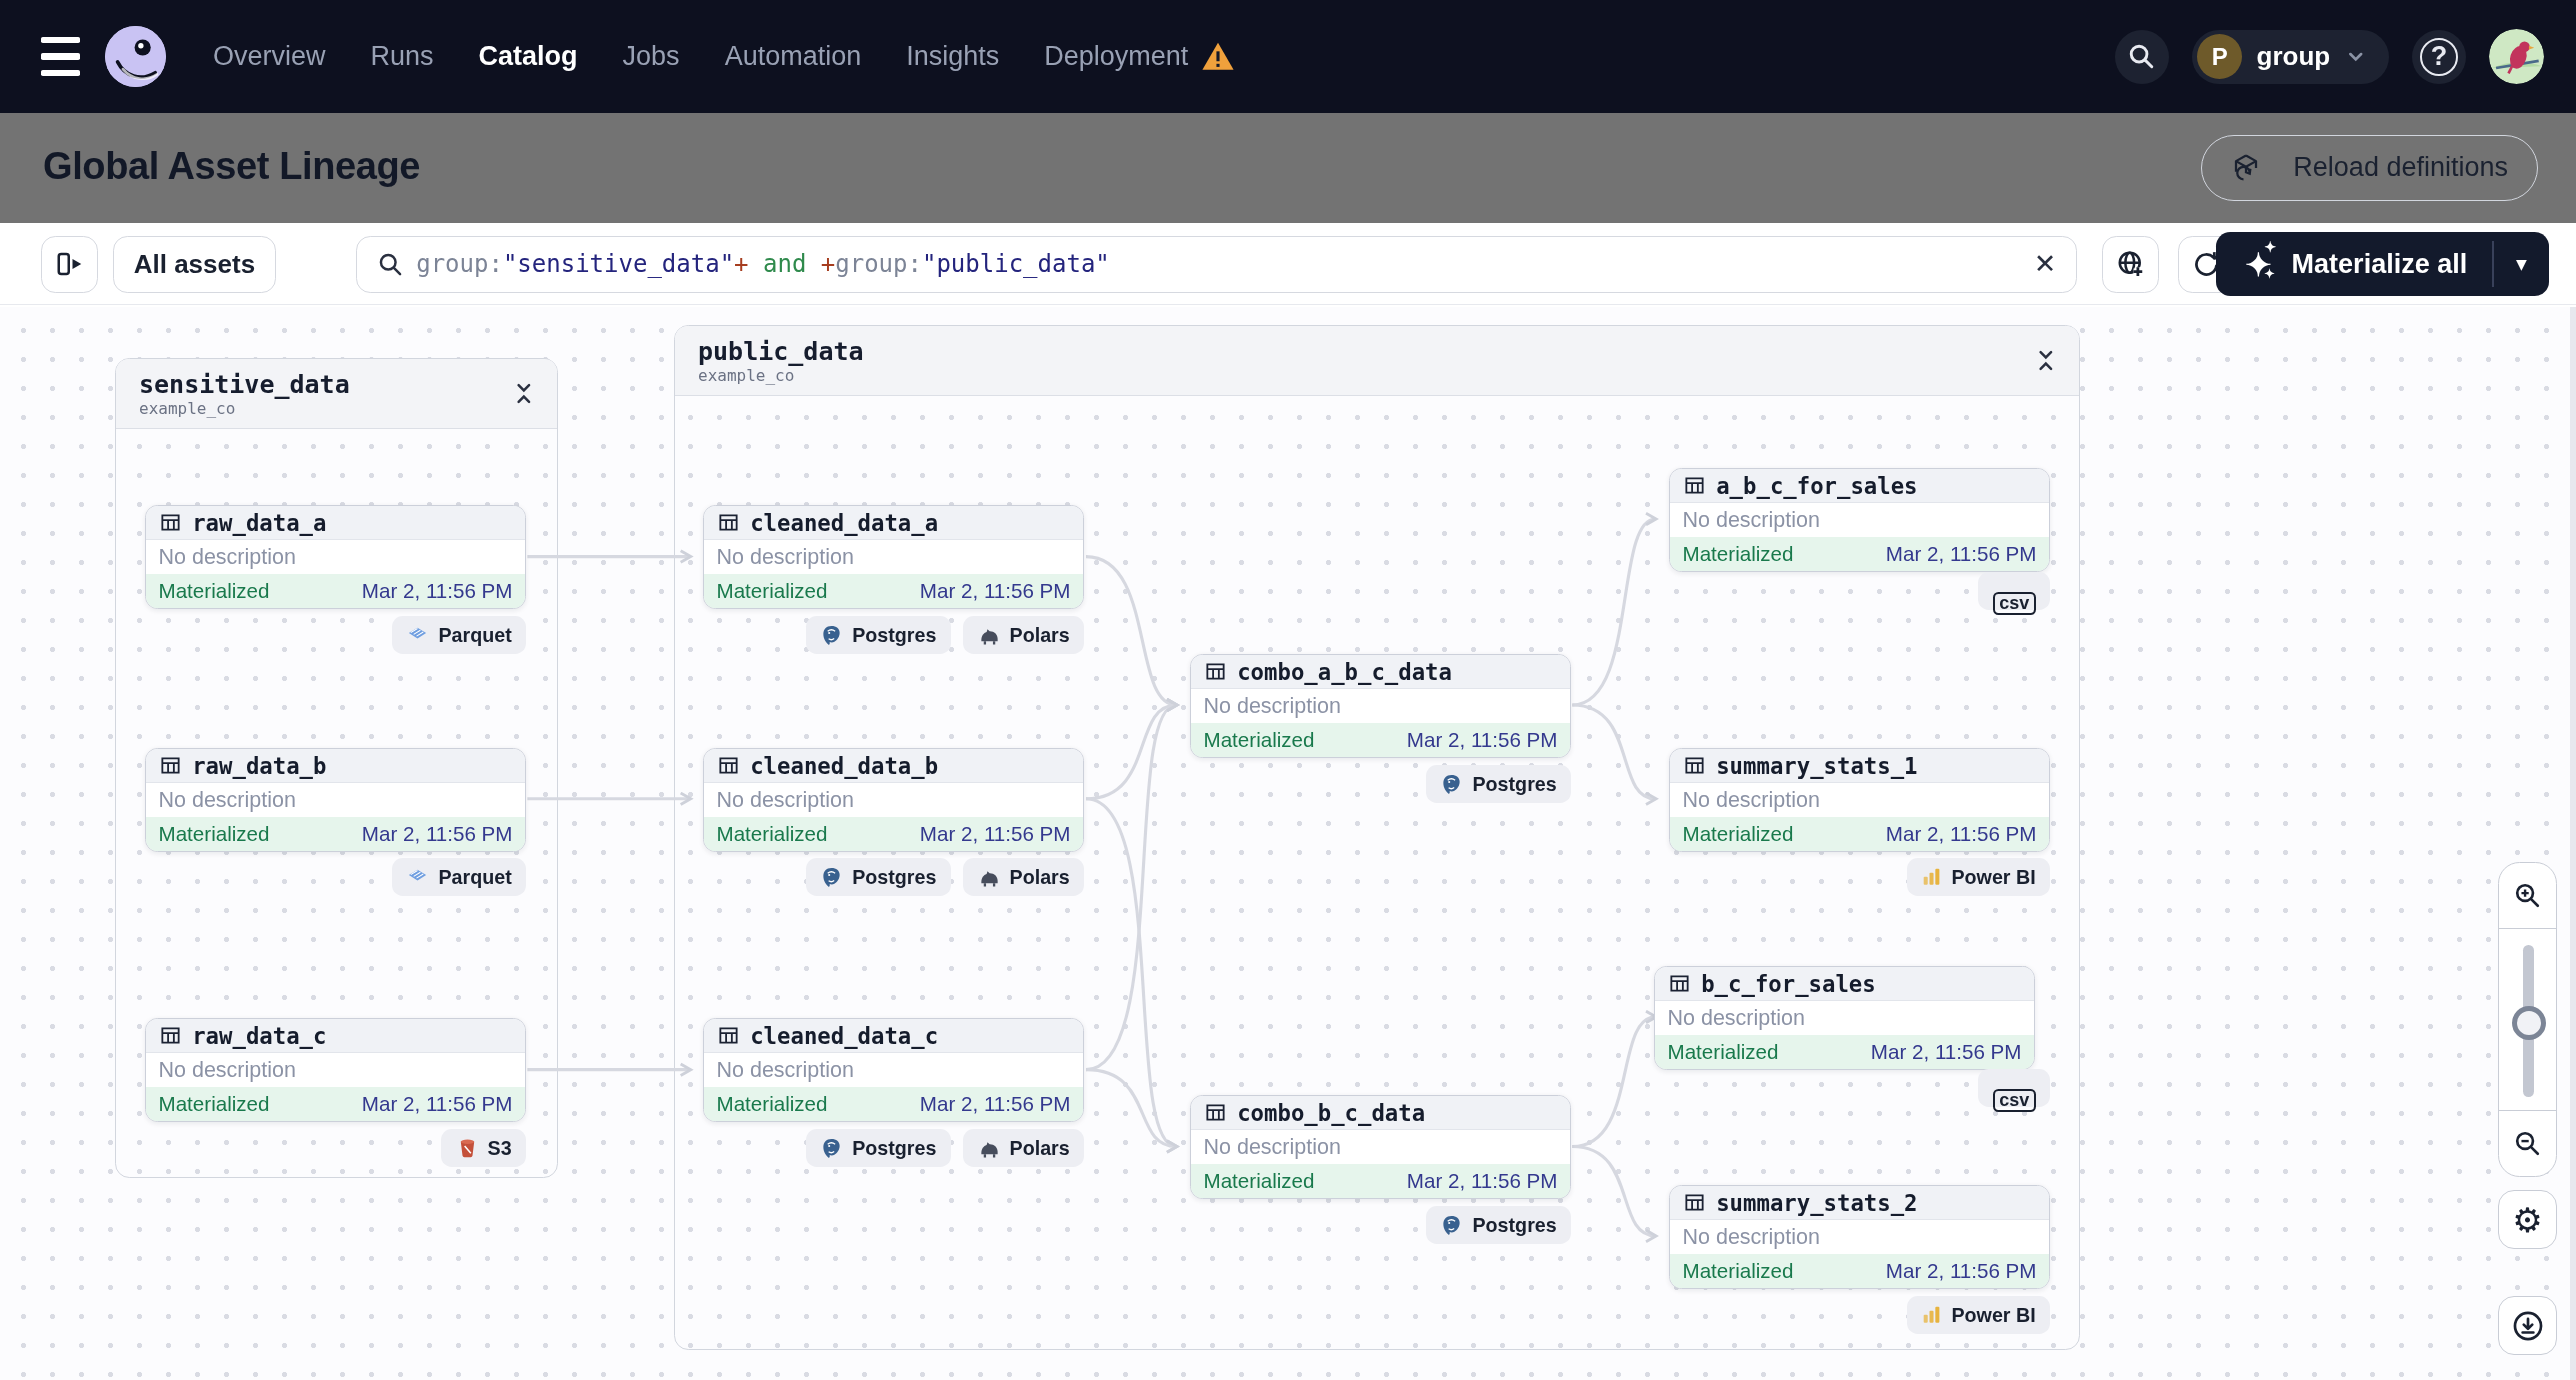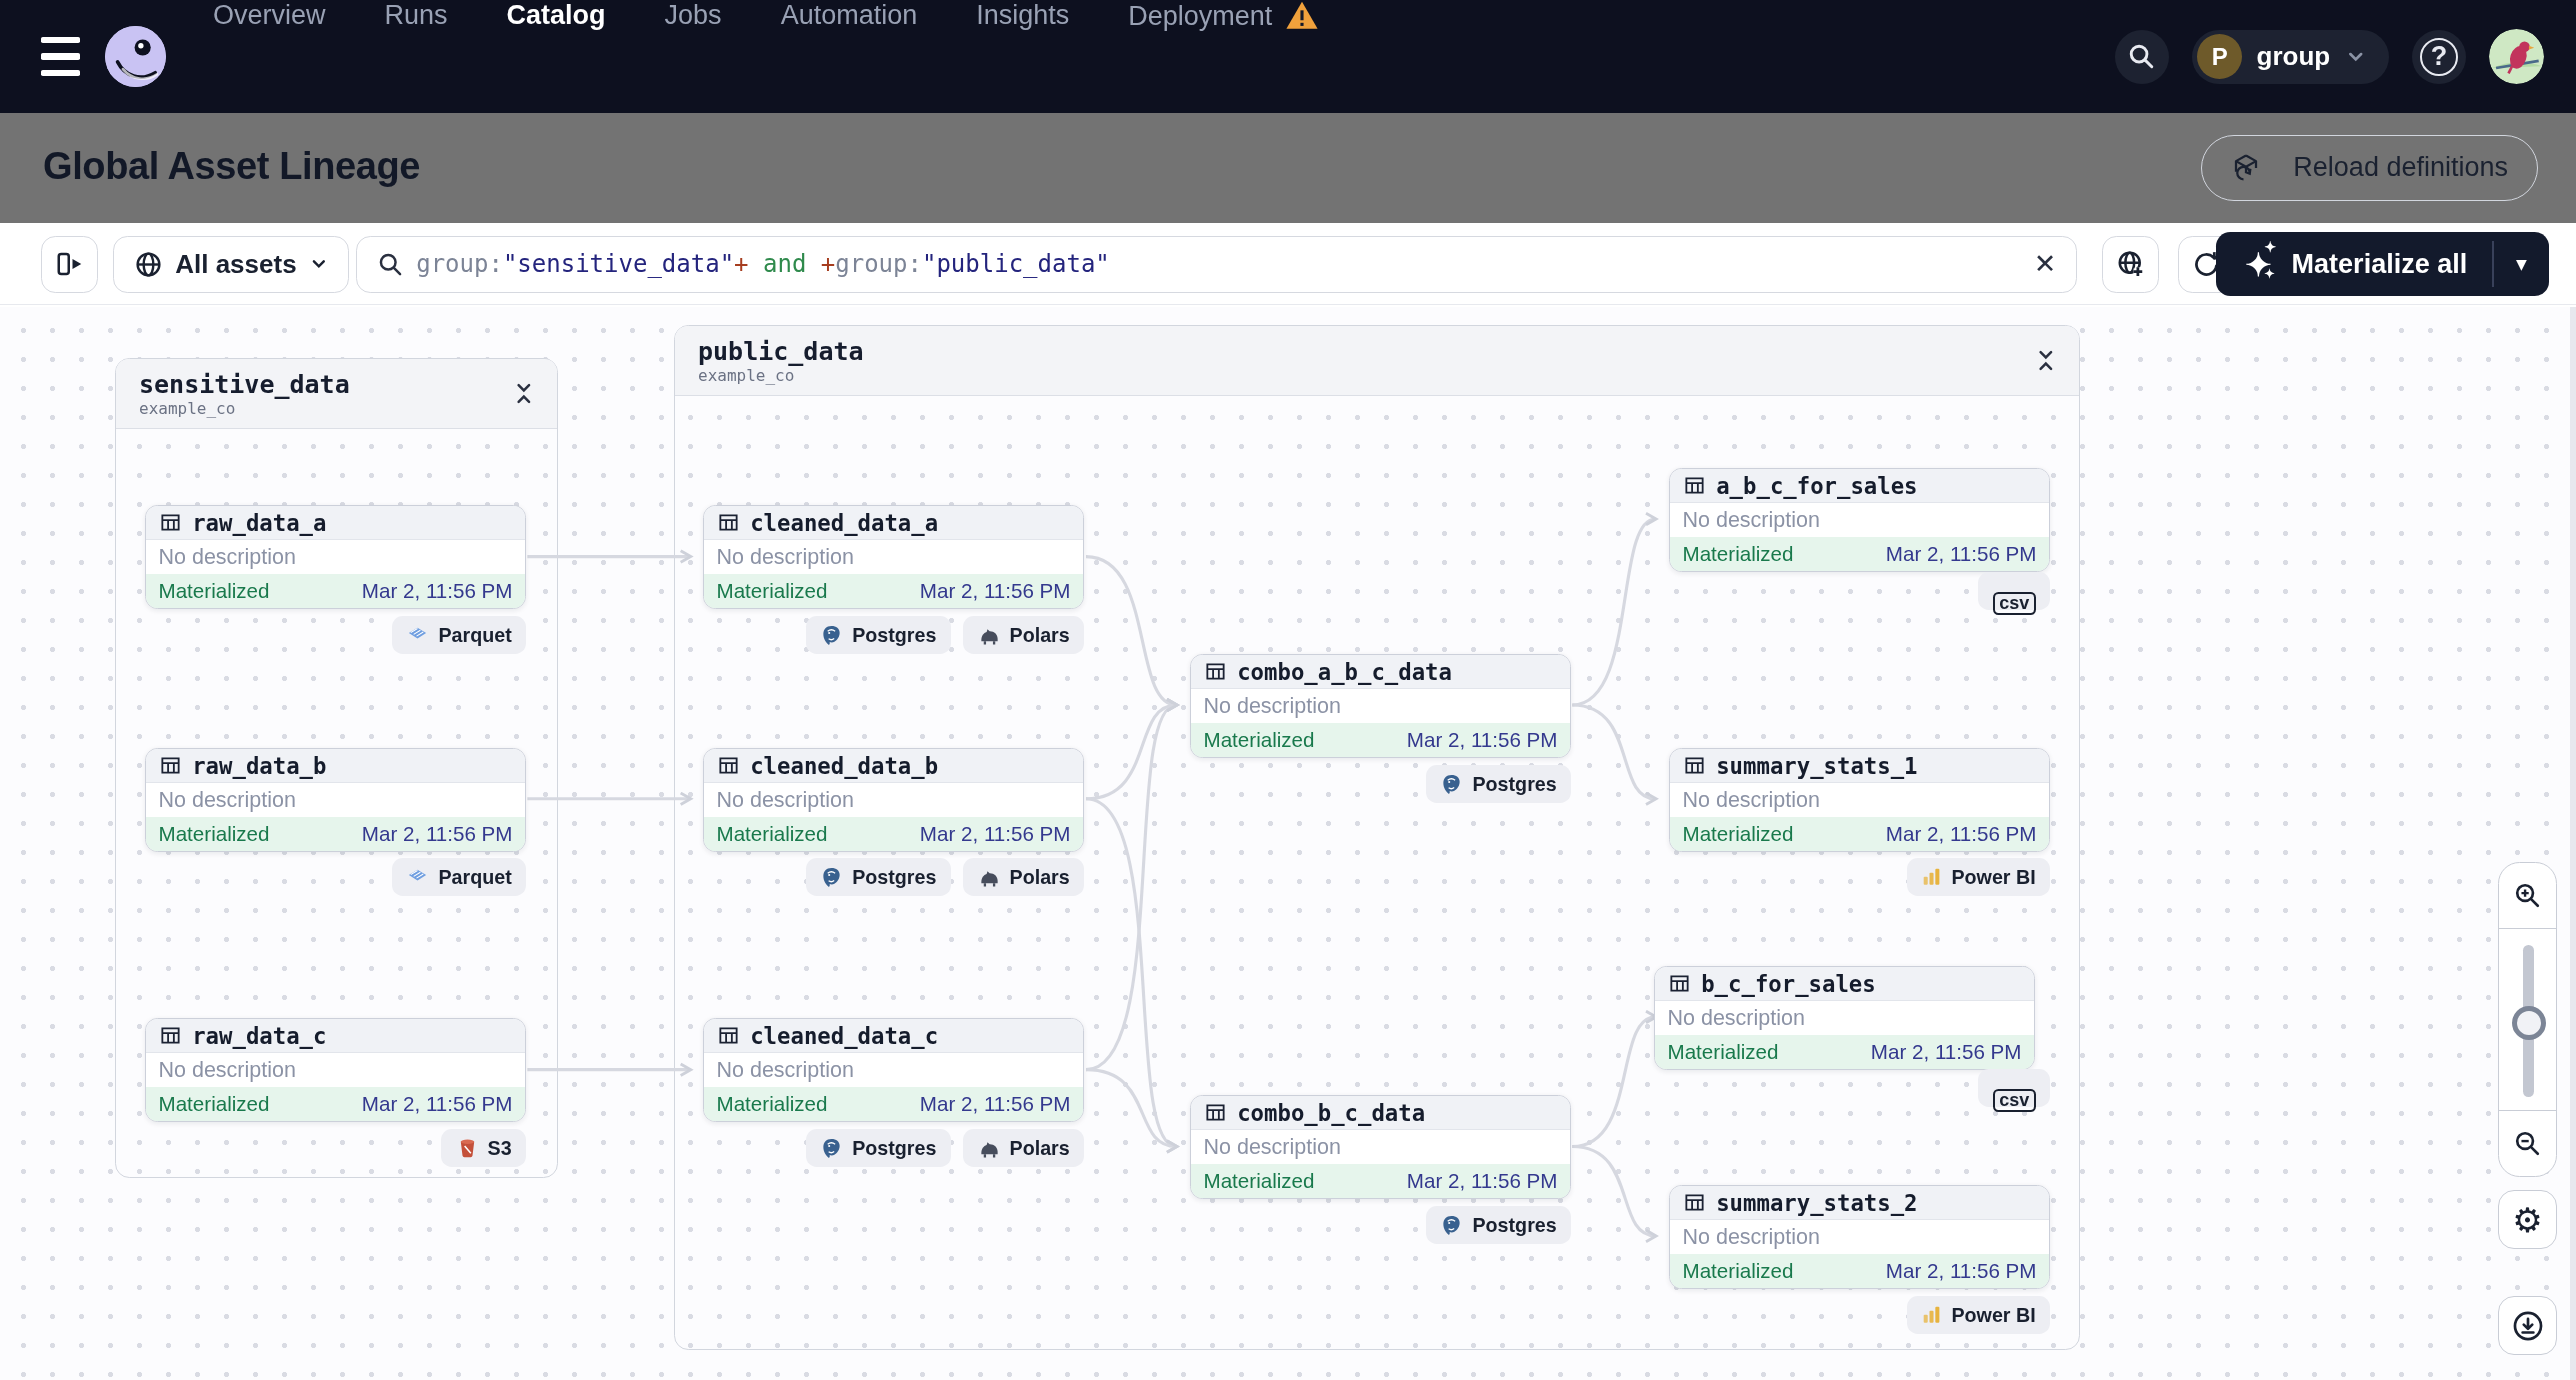--- a/index.html
+++ b/index.html
@@ -4,40 +4,40 @@
 <style>
   * { box-sizing: border-box; margin: 0; padding: 0; }
   body { font-family: "Liberation Sans", sans-serif; background: #fff; }
   .page { position: relative; width: 2576px; height: 1380px; overflow: hidden; background: #fff; }
 
   
   .topnav { position: absolute; left: 0; top: 0; right: 0; height: 113px; background: #0d101f; }
   .burger { position: absolute; left: 41px; top: 37px; width: 46px; height: 39px; display: flex; flex-direction: column; justify-content: space-between; cursor: pointer; }
   .burger span { display: block; width: 39px; height: 6.3px; background: #fff; border-radius: 1.8px; }
   .logo { position: absolute; left: 105px; top: 26px; width: 61px; height: 61px; border-radius: 50%; background: #c9c3f3; overflow: hidden; }
-  .navlinks { position: absolute; left: 213px; top: 0; height: 113px; display: flex; align-items: flex-start; gap: 59px; }
+  .navlinks { position: absolute; left: 213px; top: 0; height: 113px; display: flex; align-items: center; gap: 45px; }
   .navlink { font-size: 27px; color: #99a1b4; cursor: pointer; white-space: nowrap; }
   .navlink.active { color: #ffffff; font-weight: 700; }
   .nav-deploy { display: flex; align-items: center; gap: 12.5px; }
   .nav-right { position: absolute; right: 32px; top: 0; height: 113px; display: flex; align-items: center; gap: 23px; }
   .circle-btn { width: 54px; height: 54px; border-radius: 50%; background: #1d2231; display: flex; align-items: center; justify-content: center; color: #e8eaf1; cursor: pointer; }
   .ws-pill { height: 54px; background: #1d2231; border-radius: 30px; display: flex; align-items: center; gap: 14.3px; padding: 0 23px 0 5.4px; cursor: pointer; }
   .ws-avatar { width: 45px; height: 45px; border-radius: 50%; background: #6e5a2a; color: #fff; font-size: 24px; font-weight: 700; display: flex; align-items: center; justify-content: center; }
   .ws-name { color: #fff; font-size: 26px; font-weight: 600; }
   .help-q { font-size: 27px; font-weight: 700; width: 38px; height: 38px; border: 2.7px solid #e8eaf1; border-radius: 50%; display: flex; align-items: center; justify-content: center; }
   .user-avatar { width: 55px; height: 55px; border-radius: 50%; overflow: hidden; cursor: pointer; }
 
   
   .pagehead { position: absolute; left: 0; top: 113px; right: 0; height: 111px; background: #737373; border-bottom: 1.8px solid #e7e9ee; }
   .title { position: absolute; left: 43px; top: 32px; font-size: 38px; font-weight: 700; color: #121827; letter-spacing: -0.4px; }
   .reload-btn { position: absolute; right: 38px; top: 21.5px; height: 66px; border: 1.8px solid #d2d6de; border-radius: 34px; display: flex; align-items: center; gap: 32px; padding: 0 29px; font-size: 27px; color: #1a2130; cursor: pointer; background: transparent; }
 
   
   .filterrow { position: absolute; left: 0; top: 223px; right: 0; height: 82px; background: #fff; border-bottom: 1.8px solid #e7e9ee; }
-  .tool-btn { position: absolute; top: 12.5px; height: 57px; border: 1.8px solid #d6d9e0; border-radius: 14.3px; background: #fff; display: flex; align-items: center; justify-content: center; cursor: pointer; color: #1a2130; }
+  .tool-btn { position: absolute; top: 12.5px; height: 57px; border: 1.8px solid #d6d9e0; border-radius: 14.3px; background: #fff; display: flex; align-items: center; justify-content: center; cursor: pointer; color: #1a2130; flex-direction: column; }
   .scope-btn { left: 113px; padding: 0 19.7px; gap: 12.5px; font-size: 26px; font-weight: 600; }
   .search-box { position: absolute; left: 356px; right: 499px; top: 12.5px; height: 57px; border: 1.8px solid #d6d9e0; border-radius: 14.3px; background: #fff; display: flex; align-items: center; padding: 0 19.7px; gap: 12.5px; }
   .query { flex: 1; font-family: "DejaVu Sans Mono", monospace; font-size: 24px; white-space: pre; overflow: hidden; }
   .tok-key { color: #7c8496; }
   .tok-string { color: #24247d; }
   .tok-plus { color: #a63d1f; }
   .tok-and { color: #2f8a4c; text-align: center; }
   .clear-x { font-size: 27px; color: #2a3040; cursor: pointer; }
   .mat-btn { position: absolute; right: 27px; top: 9px; height: 64px; background: #131a2c; border-radius: 14.3px; color: #fff; display: flex; align-items: stretch; cursor: pointer; }
   .mat-main { display: flex; align-items: center; gap: 14.3px; padding: 0 25px; font-size: 27px; font-weight: 600; }

